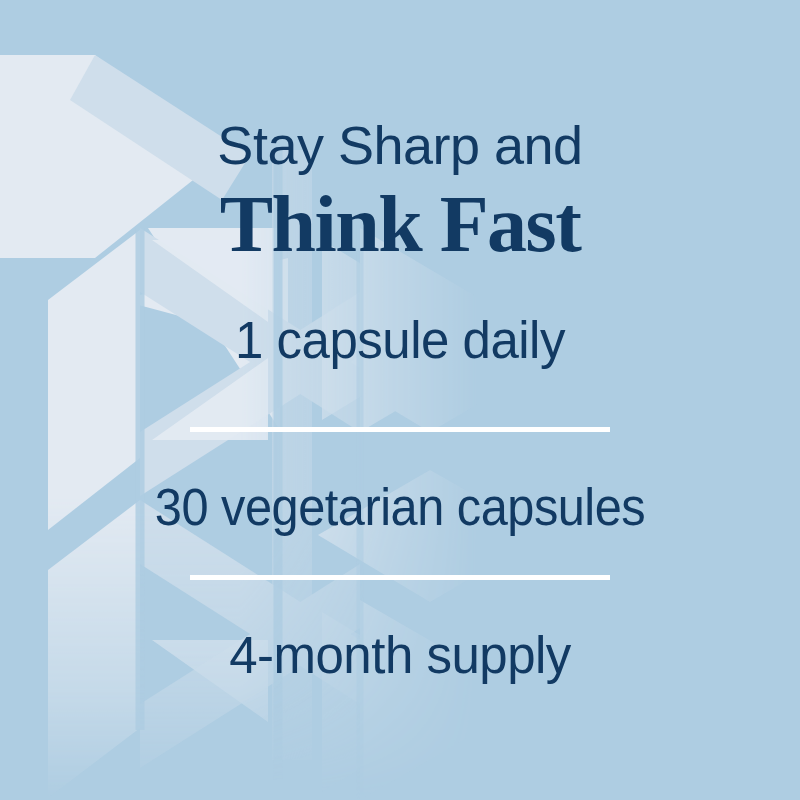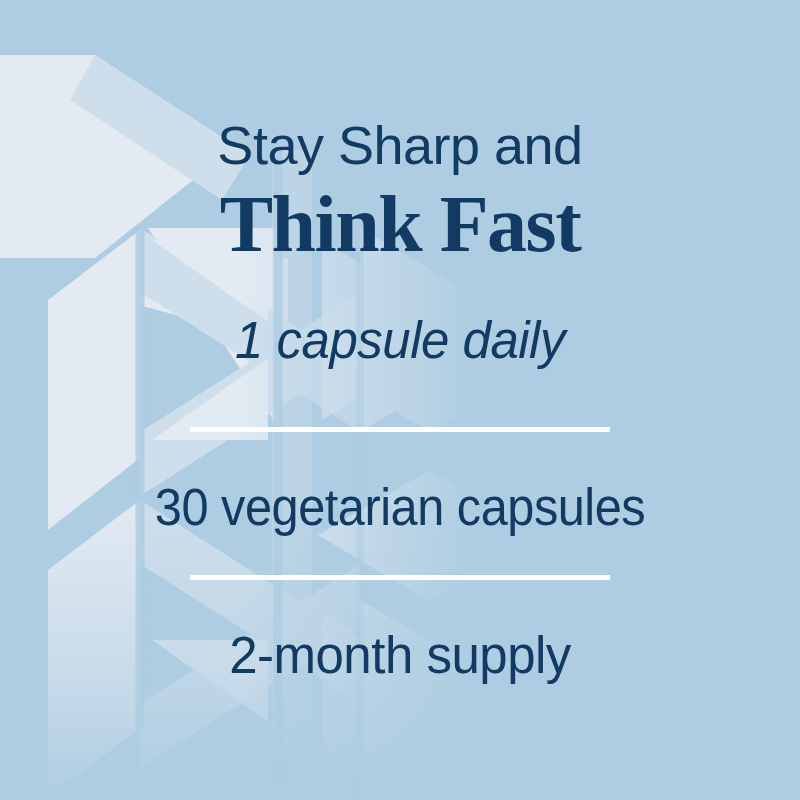--- a/index.html
+++ b/index.html
@@ -71,21 +71,20 @@
   }
 
   #line-dose {
     left: 0;
     right: 0;
     top: 315px;
     text-align: center;
     font-size: 51px;
     font-weight: 400;
     letter-spacing: -0.5px;
-    font-style: italic;
   }
 
   #line-count {
     left: 0;
     right: 0;
     top: 482px;
     text-align: center;
     font-size: 51px;
     font-weight: 400;
     letter-spacing: -0.5px;
@@ -212,16 +211,16 @@
     <div class="txt" id="line-headline">Think Fast</div>
 
     <div class="txt" id="line-dose">1 capsule daily</div>
 
     <div class="divider" id="divider-1"></div>
 
     <div class="txt" id="line-count">30 vegetarian capsules</div>
 
     <div class="divider" id="divider-2"></div>
 
-    <div class="txt" id="line-supply">2-month supply</div>
+    <div class="txt" id="line-supply">4-month supply</div>
 
   </div>
 </div>
 
 </body></html>

